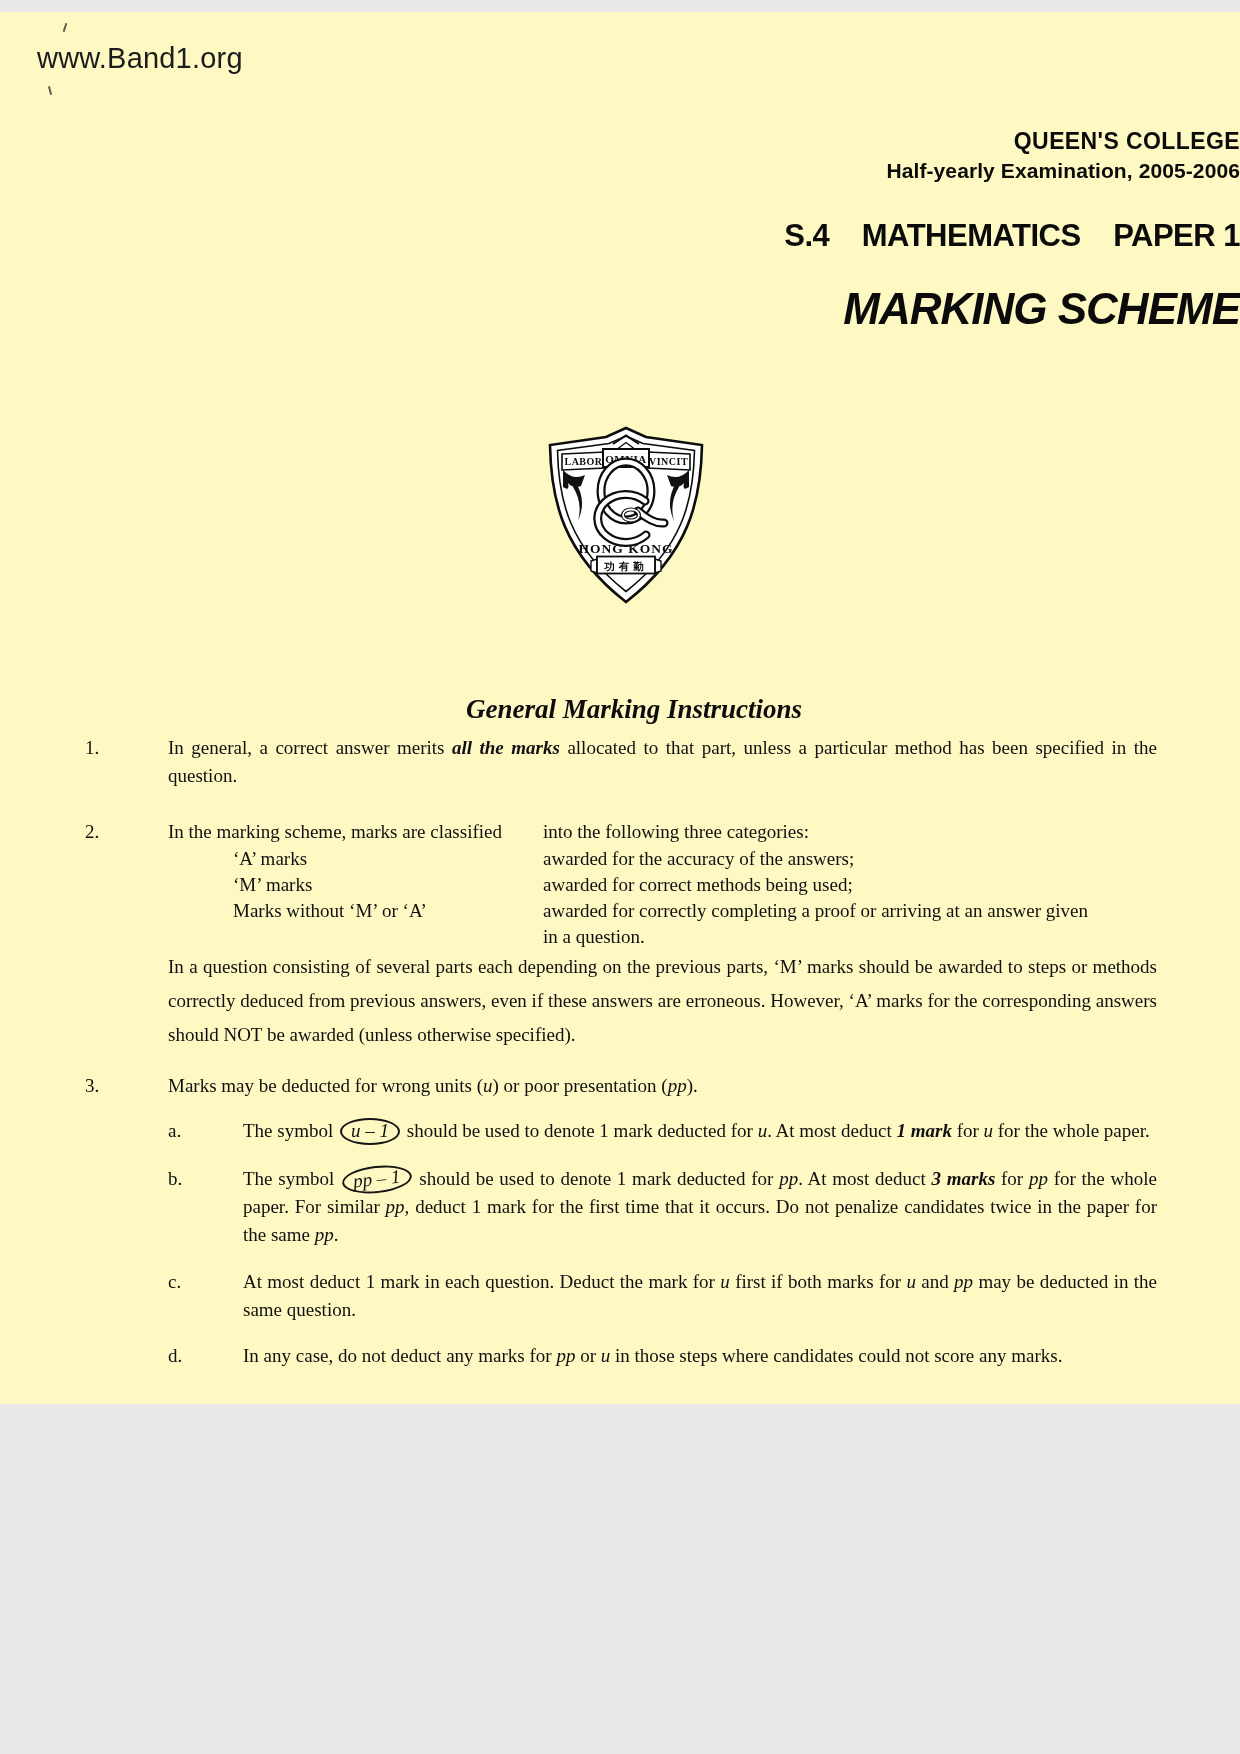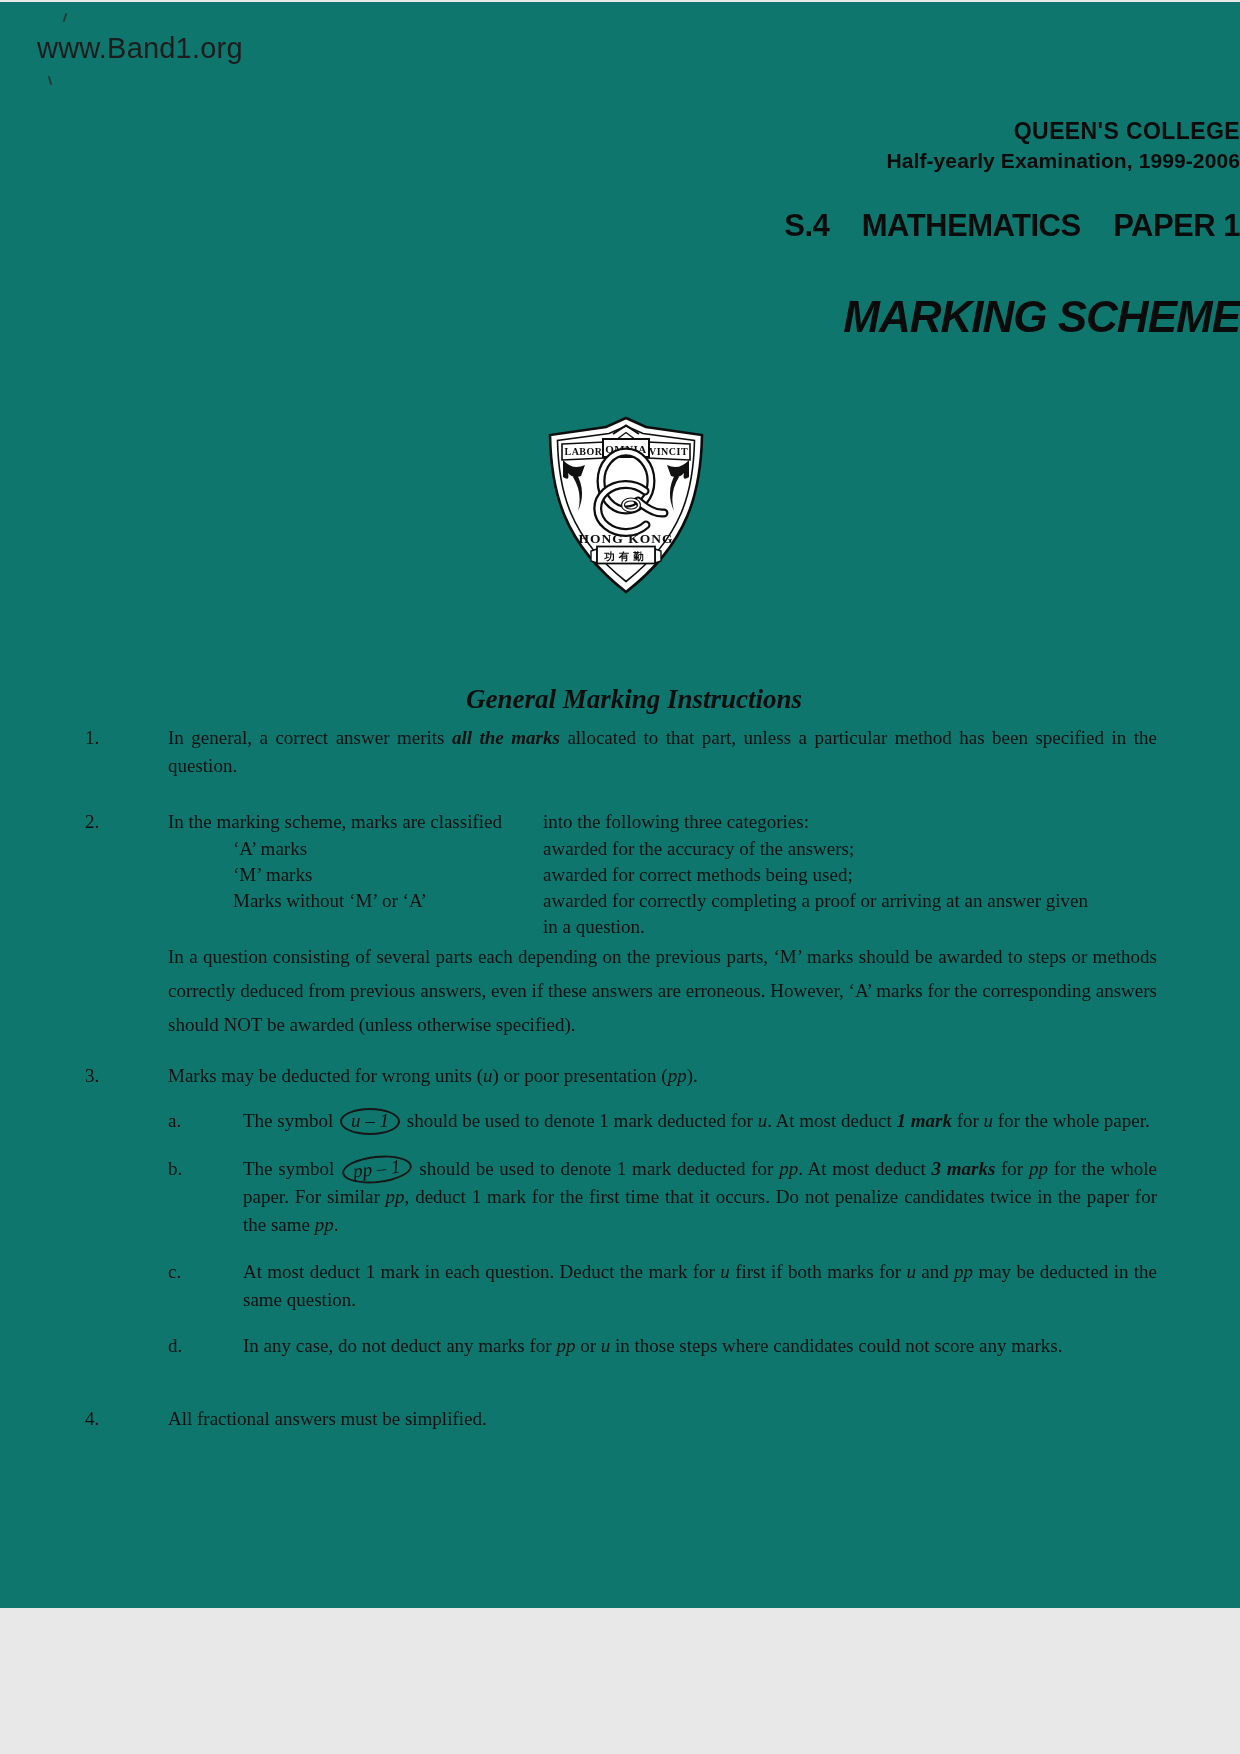--- a/index.html
+++ b/index.html
@@ -1,41 +1,41 @@
 <!DOCTYPE html>
 <html><head>
 <meta charset="utf-8">
 <style>
   html,body{margin:0;padding:0;background:#e8e8e8;}
   .page{
     position:relative;
-    width:1240px;height:1606px;
-    margin:2px auto;
-    background:#0f766e;
+    width:1240px;height:1392px;
+    margin:12px auto;
+    background:#fef9c3;
     overflow:hidden;
     font-family:"Liberation Serif", serif;
     color:#0f0f0f;
   }
   
   .watermark{
     position:absolute;left:37px;top:30px;
     font-family:"Liberation Sans", sans-serif;
     font-size:29px;color:#1c1c1c;letter-spacing:0.2px;
   }
   .artifact{position:absolute;background:#2a2a2a;opacity:.75;}
   .artifact.a1{left:64px;top:11px;width:2px;height:9px;transform:rotate(18deg);}
   .artifact.a2{left:49px;top:74px;width:2px;height:9px;transform:rotate(-14deg);}
 
   
   .hline{position:absolute;left:14px;width:1226px;text-align:right;
          font-family:"Liberation Sans", sans-serif;color:#0b0b0b;}
   .school{top:116px;font-size:23px;font-weight:bold;letter-spacing:.4px;}
   .exam{top:147px;font-size:21px;font-weight:bold;letter-spacing:.1px;}
   .subject{top:206px;font-size:31px;font-weight:bold;letter-spacing:-.5px;white-space:pre;}
-  .doctitle{top:290px;font-size:44px;font-style:italic;font-weight:bold;letter-spacing:-1px;}
+  .doctitle{top:272px;font-size:44px;font-style:italic;font-weight:bold;letter-spacing:-1px;}
 
   
   .crest{position:absolute;left:543px;top:413px;width:166px;height:180px;}
   .crest svg{display:block;width:100%;height:100%;}
   .crest text{font-family:"Liberation Serif", serif;fill:#0d0d0d;}
 
   
   .section-title{
     position:absolute;top:682px;left:14px;width:1240px;text-align:center;
     font-family:"Liberation Serif", serif;
@@ -91,21 +91,21 @@
 </head>
 <body>
 
 <div class="page">
 
   <div class="watermark">www.Band1.org</div>
   <div class="artifact a1"></div>
   <div class="artifact a2"></div>
 
   <div class="hline school">QUEEN'S COLLEGE</div>
-  <div class="hline exam">Half-yearly Examination, 1999-2006</div>
+  <div class="hline exam">Half-yearly Examination, 2005-2006</div>
   <div class="hline subject">S.4    MATHEMATICS    PAPER 1</div>
   <div class="hline doctitle">MARKING SCHEME</div>
 
   <div class="crest">
     <svg viewBox="0 0 166 180" xmlns="http://www.w3.org/2000/svg">
 
       <g>
         <path d="M83 3 L103 12 L159 20 C158 76 146 128 83 177 C20 128 8 76 7 20 L63 12 Z" fill="#ffffff" stroke="#0d0d0d" stroke-width="2.6"></path>
         <path d="M83 11 L100 18.5 L151.5 25.5 C150.5 76 139.5 122 83 166.5 C26.5 122 15.5 76 14.5 25.5 L66 18.5 Z" fill="none" stroke="#0d0d0d" stroke-width="1.6"></path>
         <path d="M70 19 L83 10.5 L96 19" fill="none" stroke="#0d0d0d" stroke-width="2"></path>

